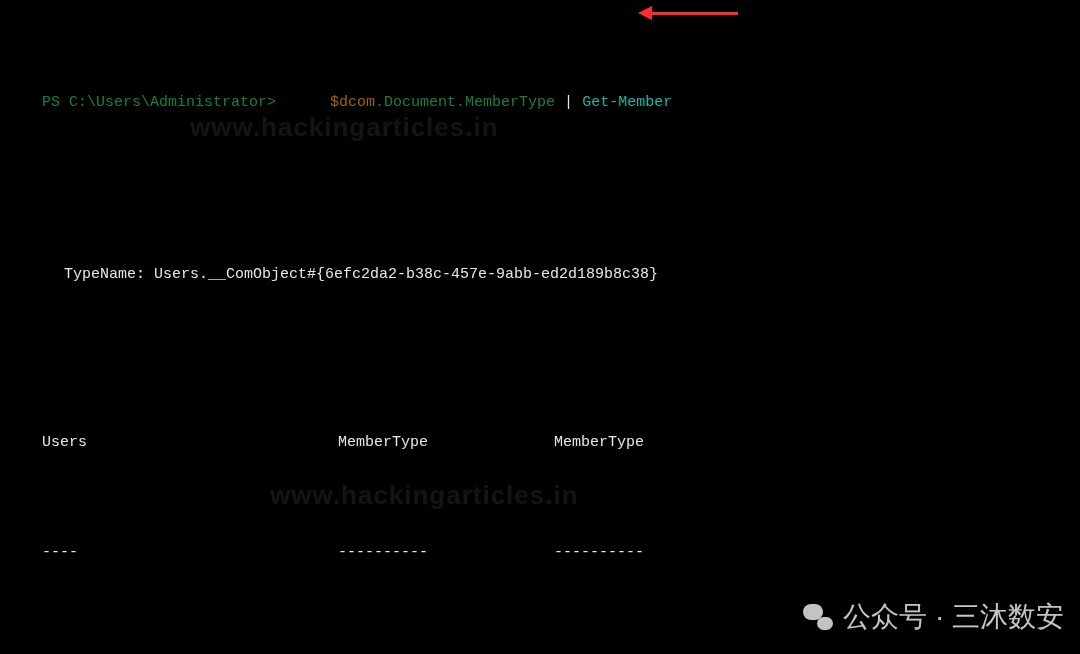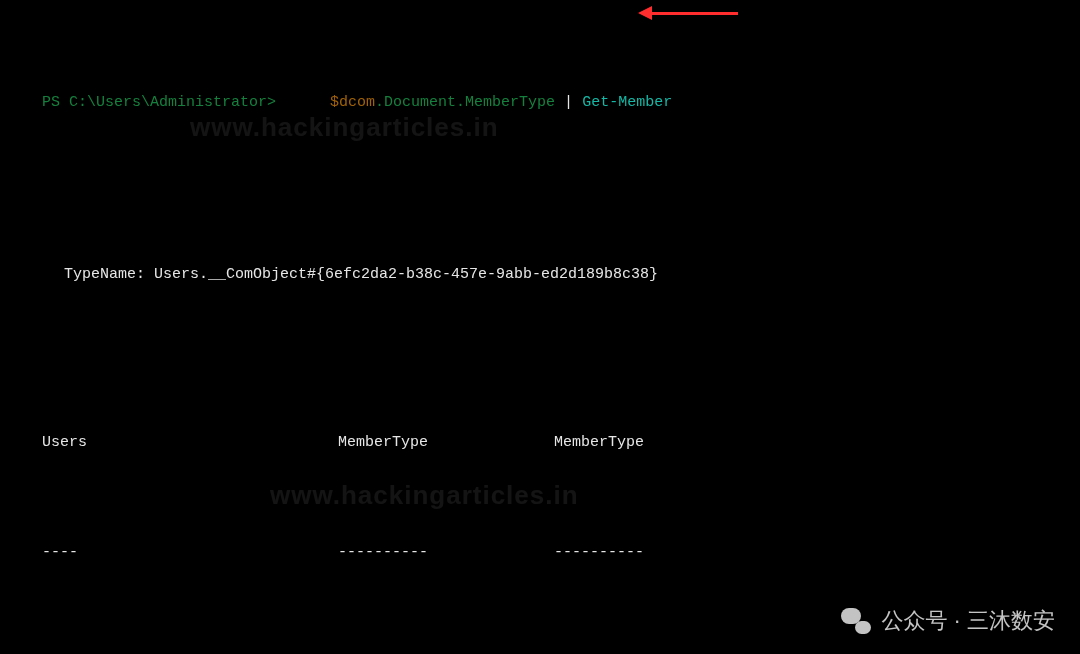--- a/index.html
+++ b/index.html
@@ -58,27 +58,27 @@
     font-size: 26px;
     font-weight: bold;
     letter-spacing: 1px;
     pointer-events: none;
     user-select: none;
   }
   .wm1 { top: 112px; left: 190px; }
   .wm2 { top: 480px; left: 270px; }
   .wechat-overlay {
     position: absolute;
-    right: 25px;
+    right: 16px;
     bottom: 18px;
     display: flex;
     align-items: center;
     font-family: "Microsoft YaHei", Arial, sans-serif;
     color: rgba(230,230,230,0.85);
-    font-size: 22px;
+    font-size: 28px;
     pointer-events: none;
     user-select: none;
   }
   .wechat-icon {
     width: 30px; height: 26px;
     margin-right: 10px;
     position: relative;
     opacity: 0.85;
   }
   .wechat-icon .bubble1 {

